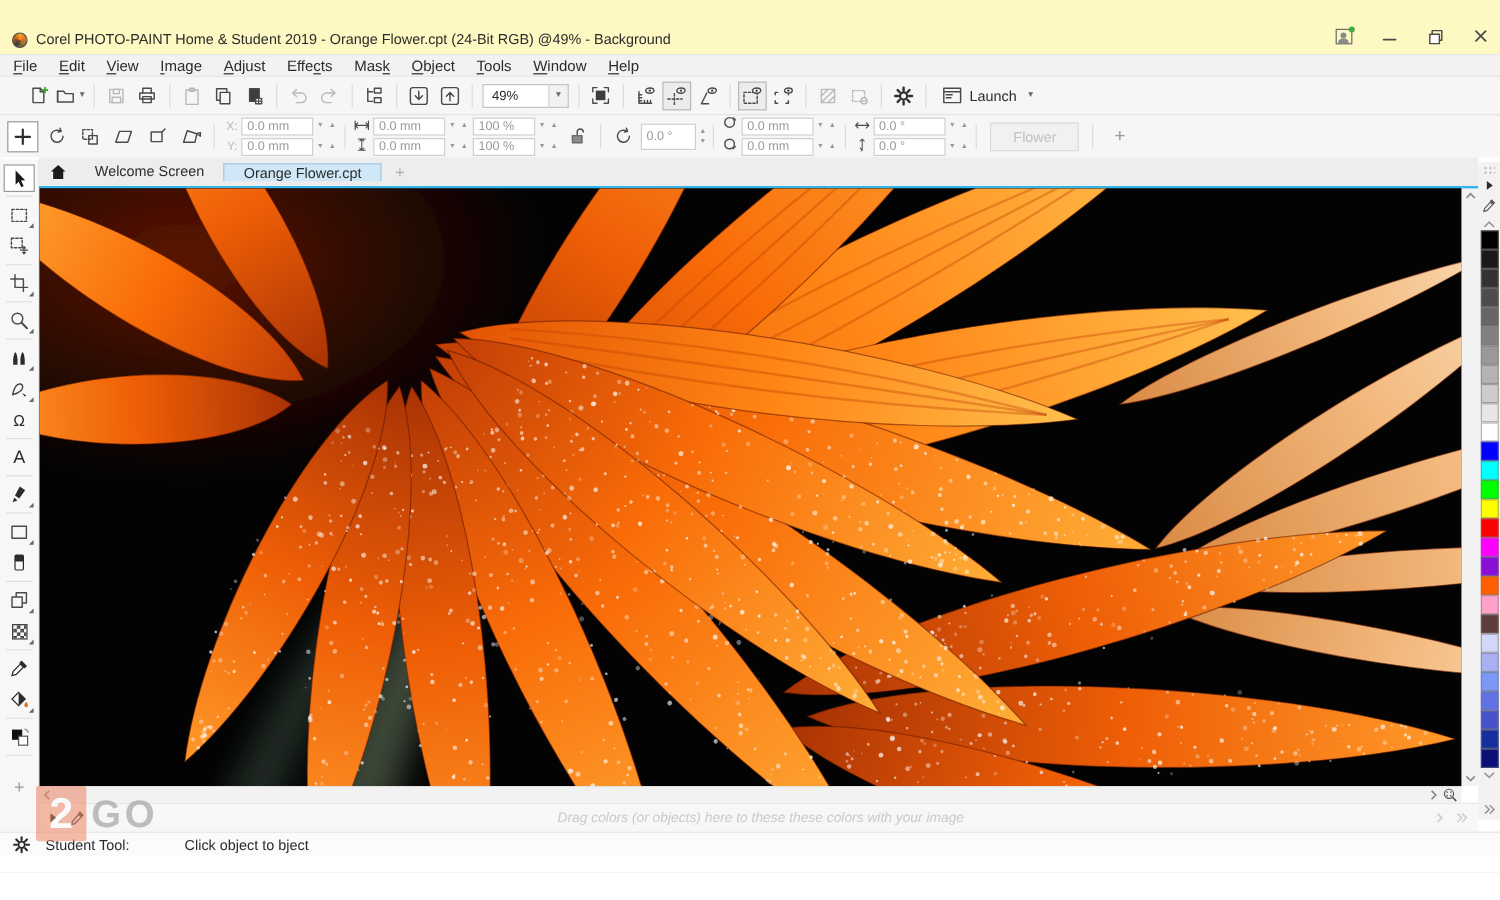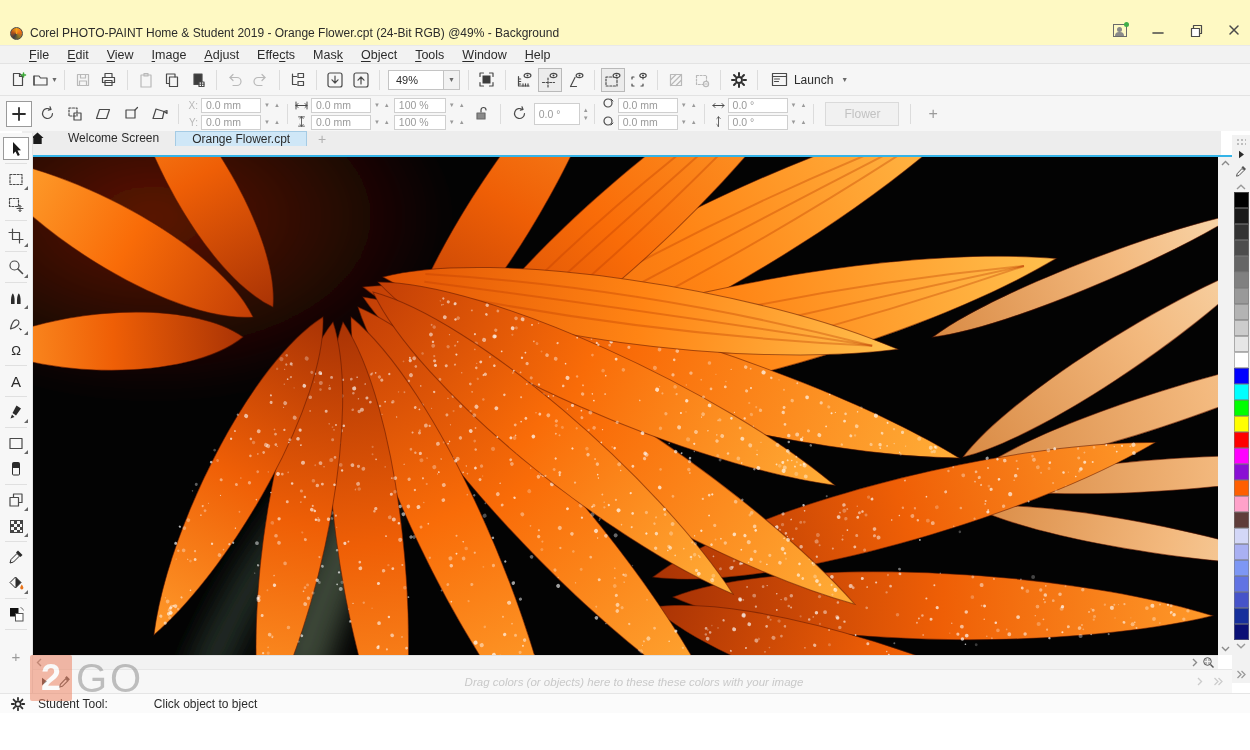--- a/index.html
+++ b/index.html
@@ -14,26 +14,26 @@
   .title-text{position:absolute;left:30px;top:26px;font-size:12px;color:#2b2b2b;white-space:nowrap}
   .winctl{position:absolute;right:8px;top:22px;display:flex;align-items:center;gap:22px}
   .winctl .wbtn{width:16px;height:16px;display:flex;align-items:center;justify-content:center}
   .acct{position:relative;width:14px;height:13px;border:1px solid #6a6a6a}
   .acct::before{content:"";position:absolute;left:3px;top:2px;width:5px;height:5px;border-radius:50%;background:#8a8a8a}
   .acct::after{content:"";position:absolute;left:1px;bottom:0;width:9px;height:4px;border-radius:4px 4px 0 0;background:#8a8a8a}
   .acct .dot{position:absolute;right:-3px;top:-3px;width:5px;height:5px;border-radius:50%;background:#3fae49}
 
   
   .menubar{height:18px;background:#f2f2f2;border-top:1px solid #e9e9e9;display:flex;align-items:center;
-    padding-left:20px;font-size:12.5px;color:#2b2b2b}
+    padding-left:2px;font-size:12.5px;color:#2b2b2b}
   .menu-item{padding:1px 9px;cursor:default}
   .menu-item u{text-underline-offset:2px}
 
   
-  .toolbar{height:32px;background:#f6f6f6;border-top:1px solid #e3e3e3;display:flex;align-items:center;padding-left:5px}
+  .toolbar{height:32px;background:#f6f6f6;border-top:1px solid #e3e3e3;display:flex;align-items:center;padding-left:19px}
   .tbtn{min-width:24px;height:24px;display:flex;align-items:center;justify-content:center;position:relative;margin:0 1px}
   .tbtn.boxed{border:1px solid #b9b9b9;background:#ececec}
   .sep{width:1px;height:20px;background:#dcdcdc;margin:0 5px}
   .caret{font-size:7px;color:#6a6a6a;margin-left:2px}
   .disabled{opacity:.35}
   svg.i{stroke:#4a4a4a;fill:none;stroke-width:1.2px;stroke-linecap:round;stroke-linejoin:round}
   .combo{display:flex;align-items:center;margin:0 3px}
   .combo .cval{width:56px;height:20px;border:1px solid #c4c4c4;background:#fff;font-size:11px;color:#2b2b2b;
     display:flex;align-items:center;padding-left:7px}
   .combo .cbtn{width:16px;height:20px;border:1px solid #c4c4c4;border-left:none;background:#f2f2f2;
@@ -50,21 +50,21 @@
   .fbox{width:60px;height:15px;border:1px solid #cfcfcf;background:#fff;font-size:10.5px;color:#9a9a9a;
     display:flex;align-items:center;padding-left:4px}
   .spinh{display:flex;gap:4px}
   .spn{font-size:6px;color:#9a9a9a;line-height:1}
   .spinv{display:flex;flex-direction:column;gap:2px;margin-left:3px;align-items:center}
   .applybtn{width:74px;height:24px;border:1px solid #dadada;background:#f1f1f1;color:#c2c2c2;font-size:12px;
     display:flex;align-items:center;justify-content:center;margin:0 6px}
   .plusbtn{font-size:16px;color:#9a9a9a;padding:0 12px}
 
   
-  .tabbar{position:absolute;left:22px;top:131px;width:1199px;height:24px;background:#ededed;display:flex;align-items:flex-start}
+  .tabbar{position:absolute;left:33px;top:131px;width:1199px;height:24px;background:#ededed;display:flex;align-items:center}
   .homebtn{width:30px;display:flex;align-items:center;justify-content:center}
   .tab{display:flex;align-items:center;padding:0 16px;font-size:12px;color:#2b2b2b}
   .tab.active{background:#cfe7f7;border:1px solid #a5cbe4;border-bottom:none}
   .newtab{width:30px;display:flex;align-items:center;justify-content:center;color:#b0b0b0;font-size:14px}
 
   
   .toolbox{position:absolute;left:0;top:133px;width:33px;height:560px;background:#f7f7f7;border-right:1px solid #e2e2e2;
     padding-top:3px;display:flex;flex-direction:column;align-items:center}
   .tool{width:26px;height:24px;display:flex;align-items:center;justify-content:center;position:relative;margin:1px 0}
   .tool.active{background:#fff;border:1px solid #9a9a9a;height:23px}
@@ -102,21 +102,21 @@
   .statusbar .gearwrap{margin-left:10px;position:relative;display:flex}
   .statusbar .lab{margin-left:12px}
   .statusbar .val{margin-left:46px}
 
   .bottomstrip{position:absolute;left:0;top:713px;width:1250px;height:14px;background:#fff}
 
   
   .watermark{position:absolute;left:30px;top:655px;display:flex;align-items:center;opacity:.55;pointer-events:none;z-index:5}
   .w2{width:42px;height:46px;background:#ee8565;color:#fff;font-weight:bold;font-size:36px;
     display:flex;align-items:center;justify-content:center;border-radius:2px}
-  .wgo{font-size:40px;font-weight:400;color:#8f8f8f;letter-spacing:3px;margin-left:4px}
+  .wgo{font-size:32px;font-weight:700;color:#8f8f8f;letter-spacing:3px;margin-left:4px}
 </style>
 </head>
 <body>
 
 <div class="app">
 
   <div class="titlebar">
     <span class="corel-logo"></span>
     <span class="title-text">Corel PHOTO-PAINT Home &amp; Student 2019 - Orange Flower.cpt (24-Bit RGB) @49% - Background</span>
     <div class="winctl">

